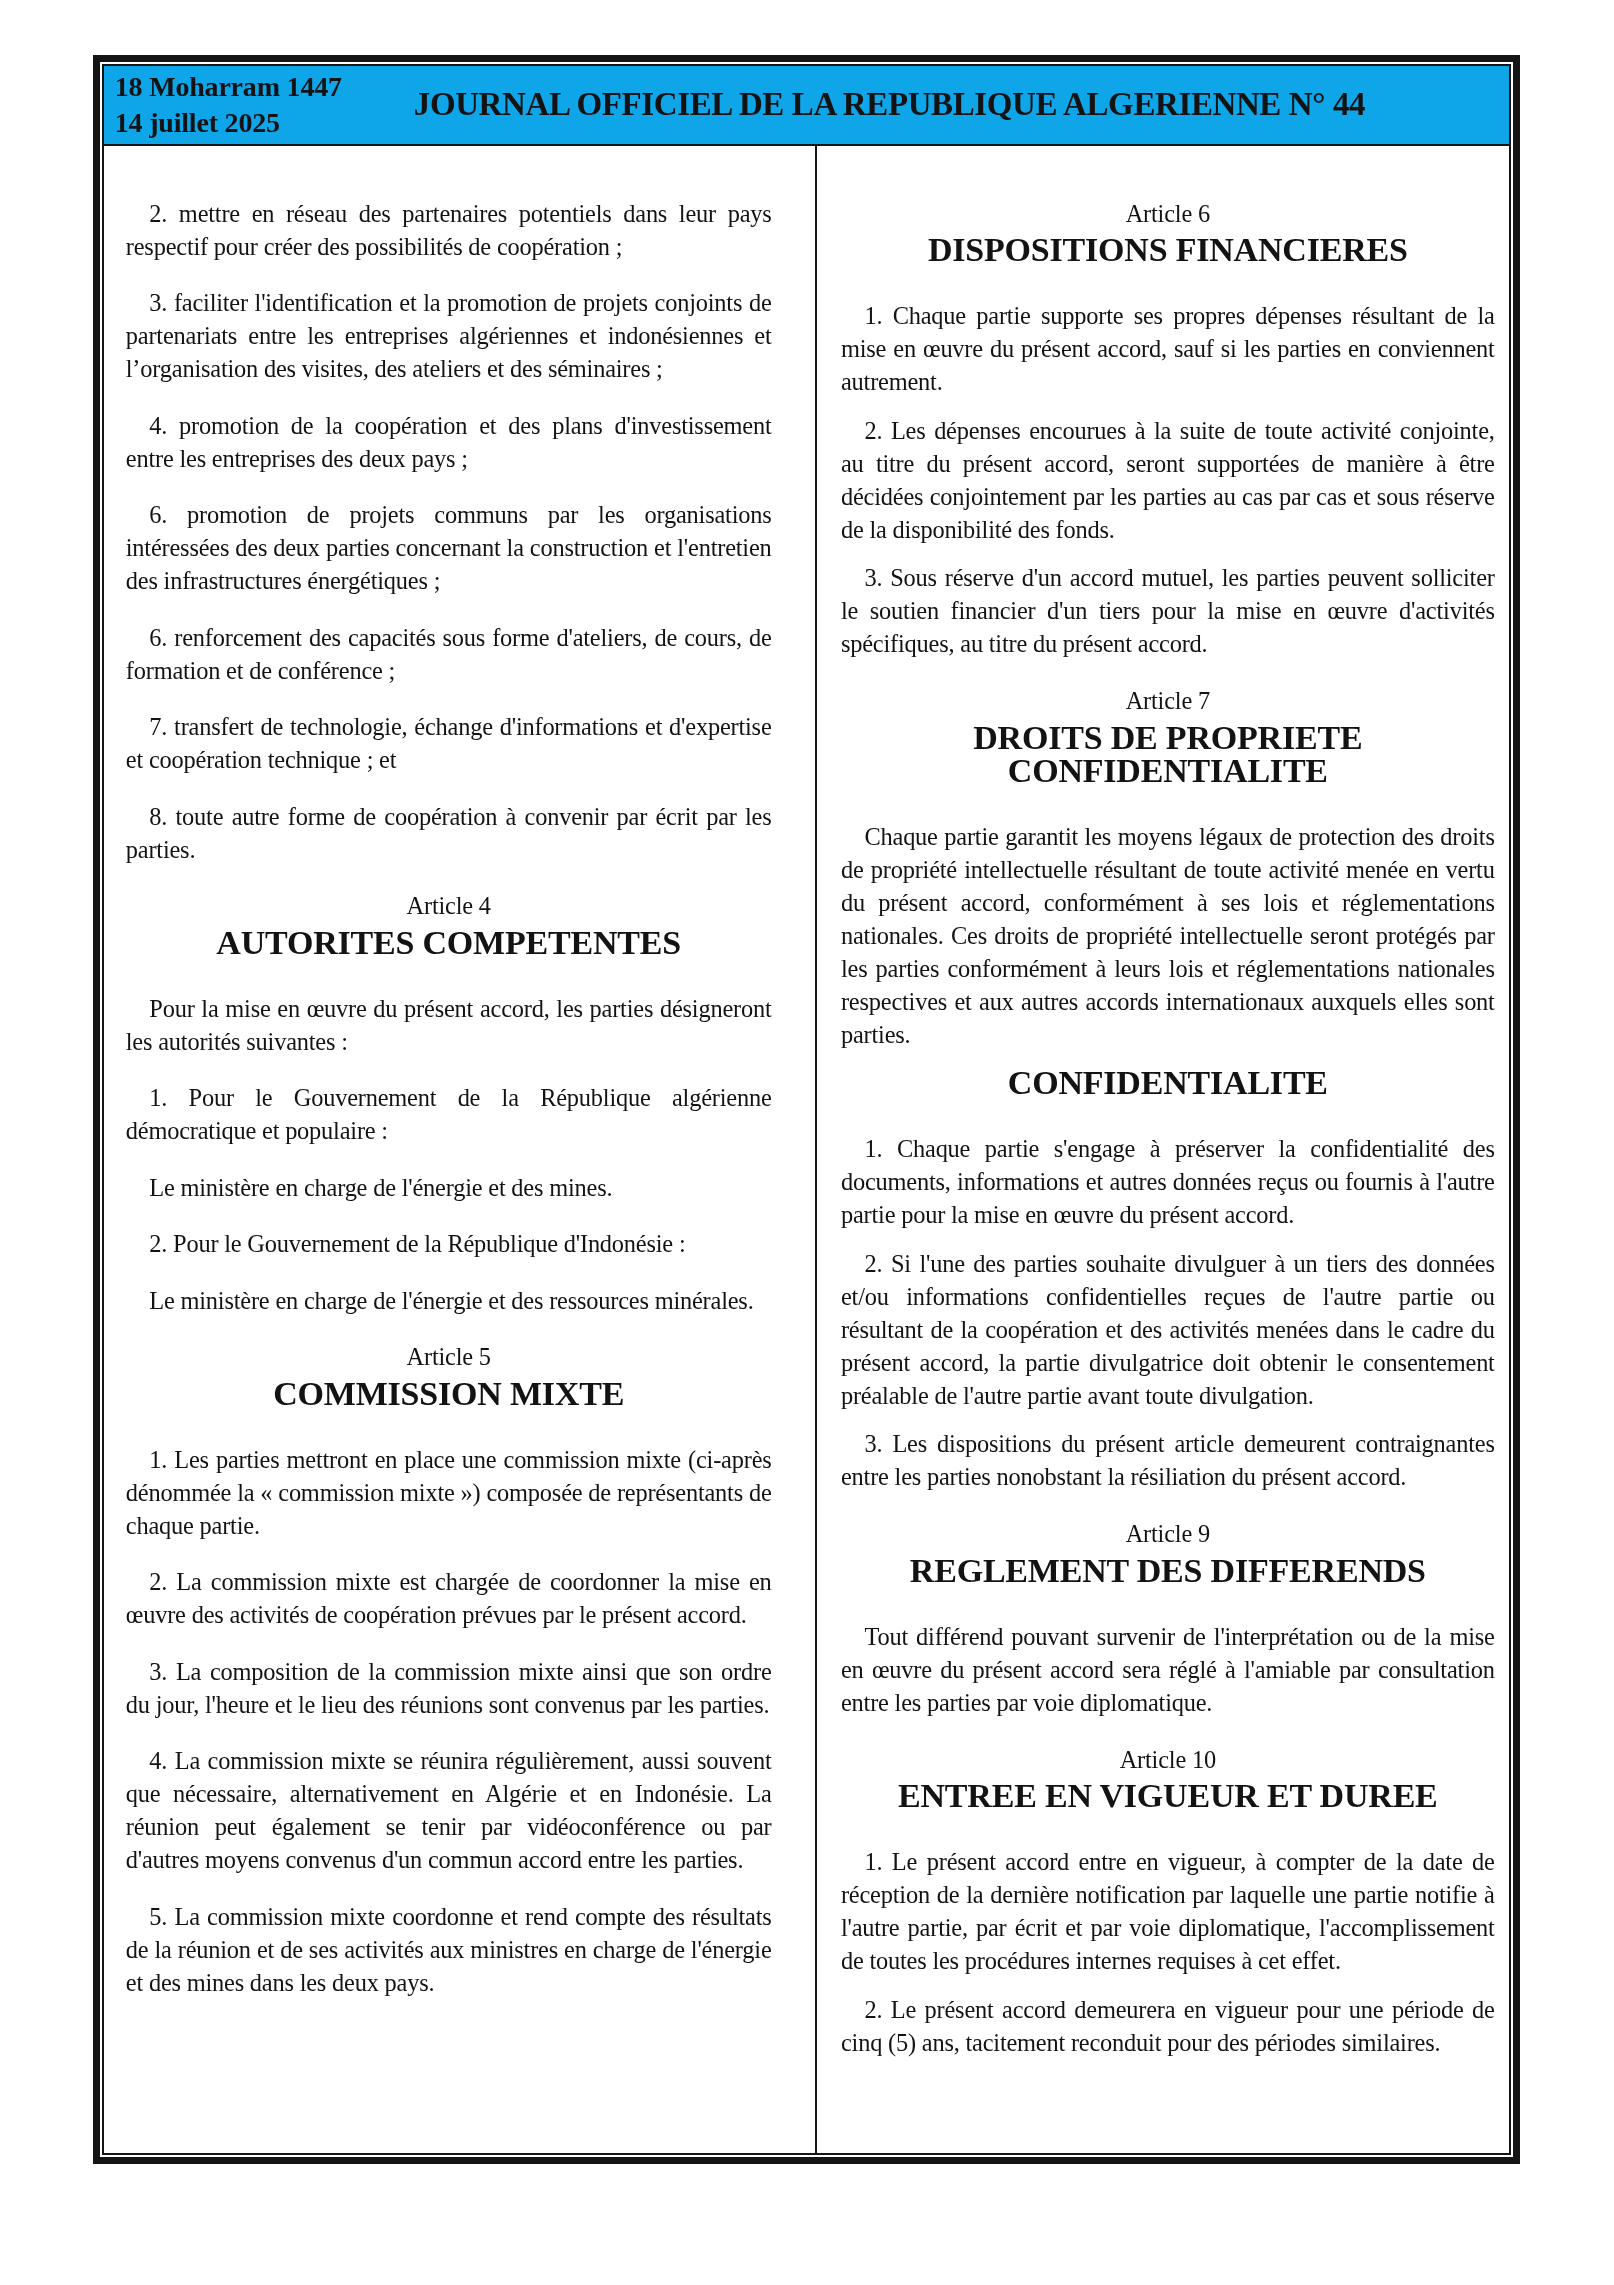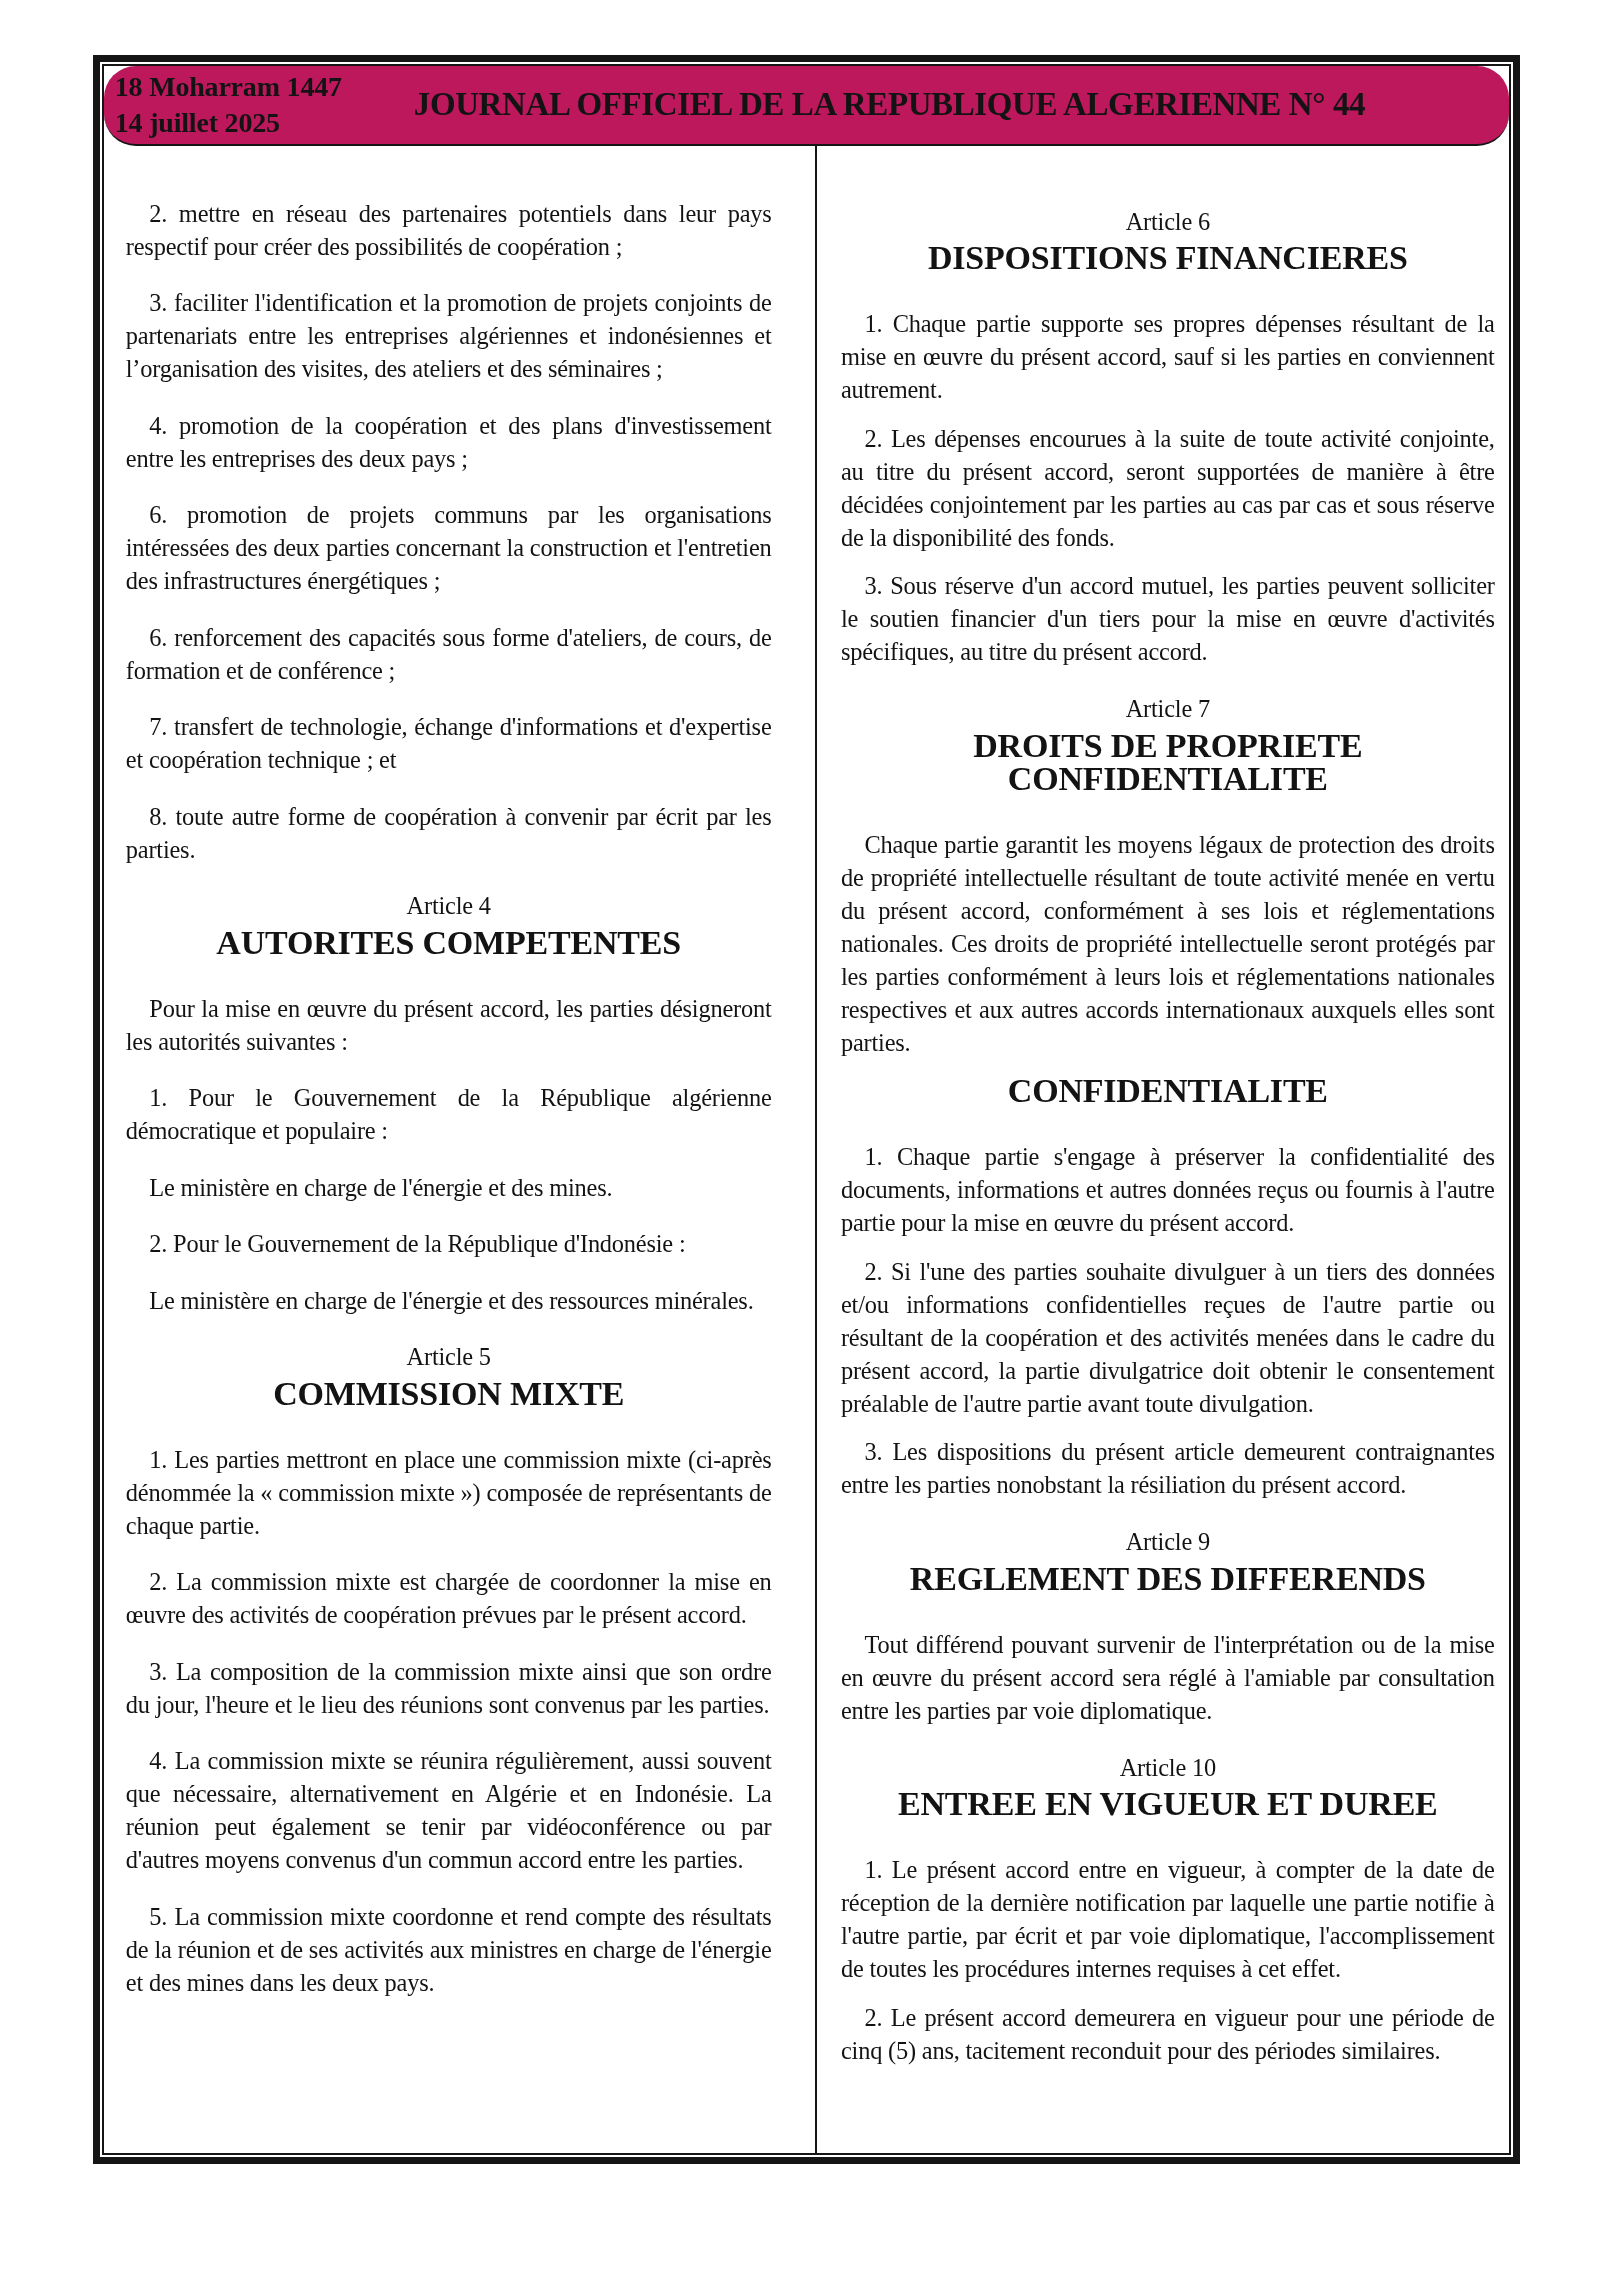--- a/index.html
+++ b/index.html
@@ -23,26 +23,25 @@
     position: absolute;
     left: 1.8px; top: 1.8px; right: 1.8px; bottom: 1.8px;
     border: 2.7px solid #151515;
     display: flex;
     flex-direction: column;
     overflow: hidden;
   }
   .header-bar {
     height: 80px;
     flex: 0 0 80px;
-    background: #be185d;
+    background: #0ea5e9;
     border-bottom: 2.7px solid #151515;
     display: flex;
     align-items: center;
     box-sizing: border-box;
-    border-radius: 32px;
   }
   .header-dates {
     flex: 0 0 299px;
     padding-left: 11px;
     font-weight: bold;
     font-size: 28px;
     line-height: 36px;
     letter-spacing: -0.2px;
   }
   .header-title {
@@ -86,21 +85,21 @@
   .col-left  p { margin-bottom: 23.5px; }
   .col-right p { margin-bottom: 15.4px; }
 
   .article-head {
     text-align: center;
     font-size: 24.4px;
     margin: 0 0 3.6px 0;
   }
   .col-left  .article-head { margin-top: 23.5px; }
   .col-right .article-head { margin-top: 24px; }
-  .col .article-head:first-child { margin-top: 8px; }
+  .col .article-head:first-child { margin-top: 0; }
 
   .article-title {
     text-align: center;
     font-weight: bold;
     font-size: 34px;
     margin: 0 0 33px 0;
     letter-spacing: -0.2px;
   }
 </style>
 </head>

